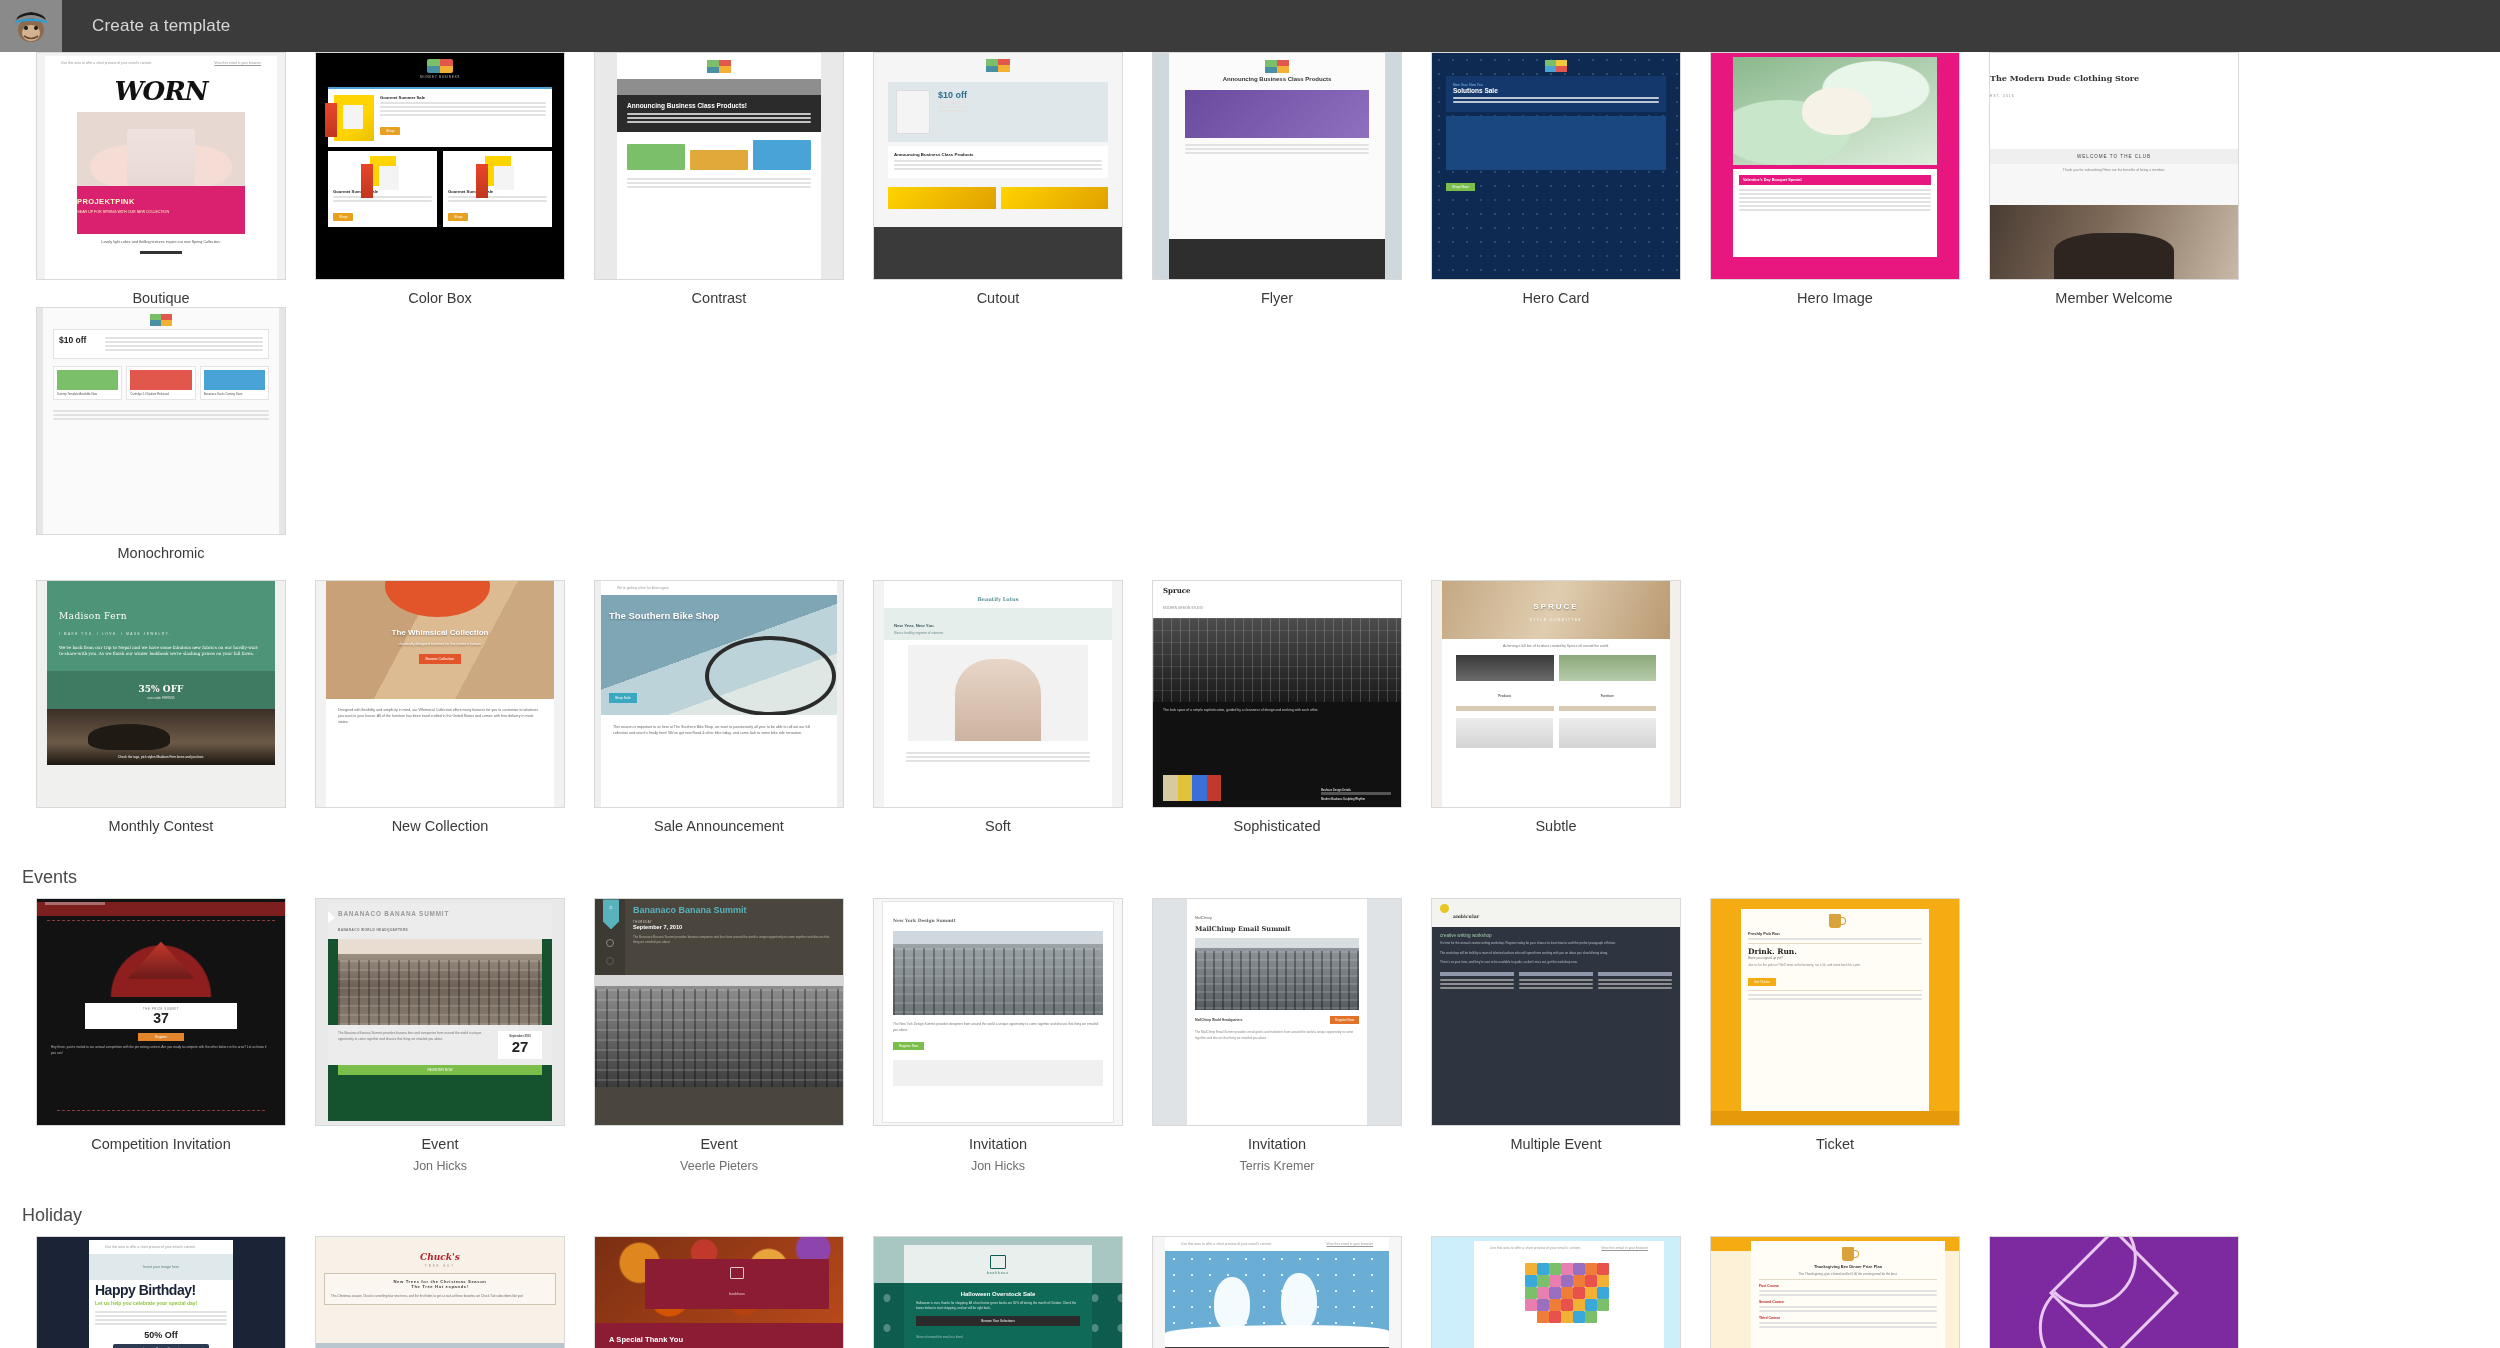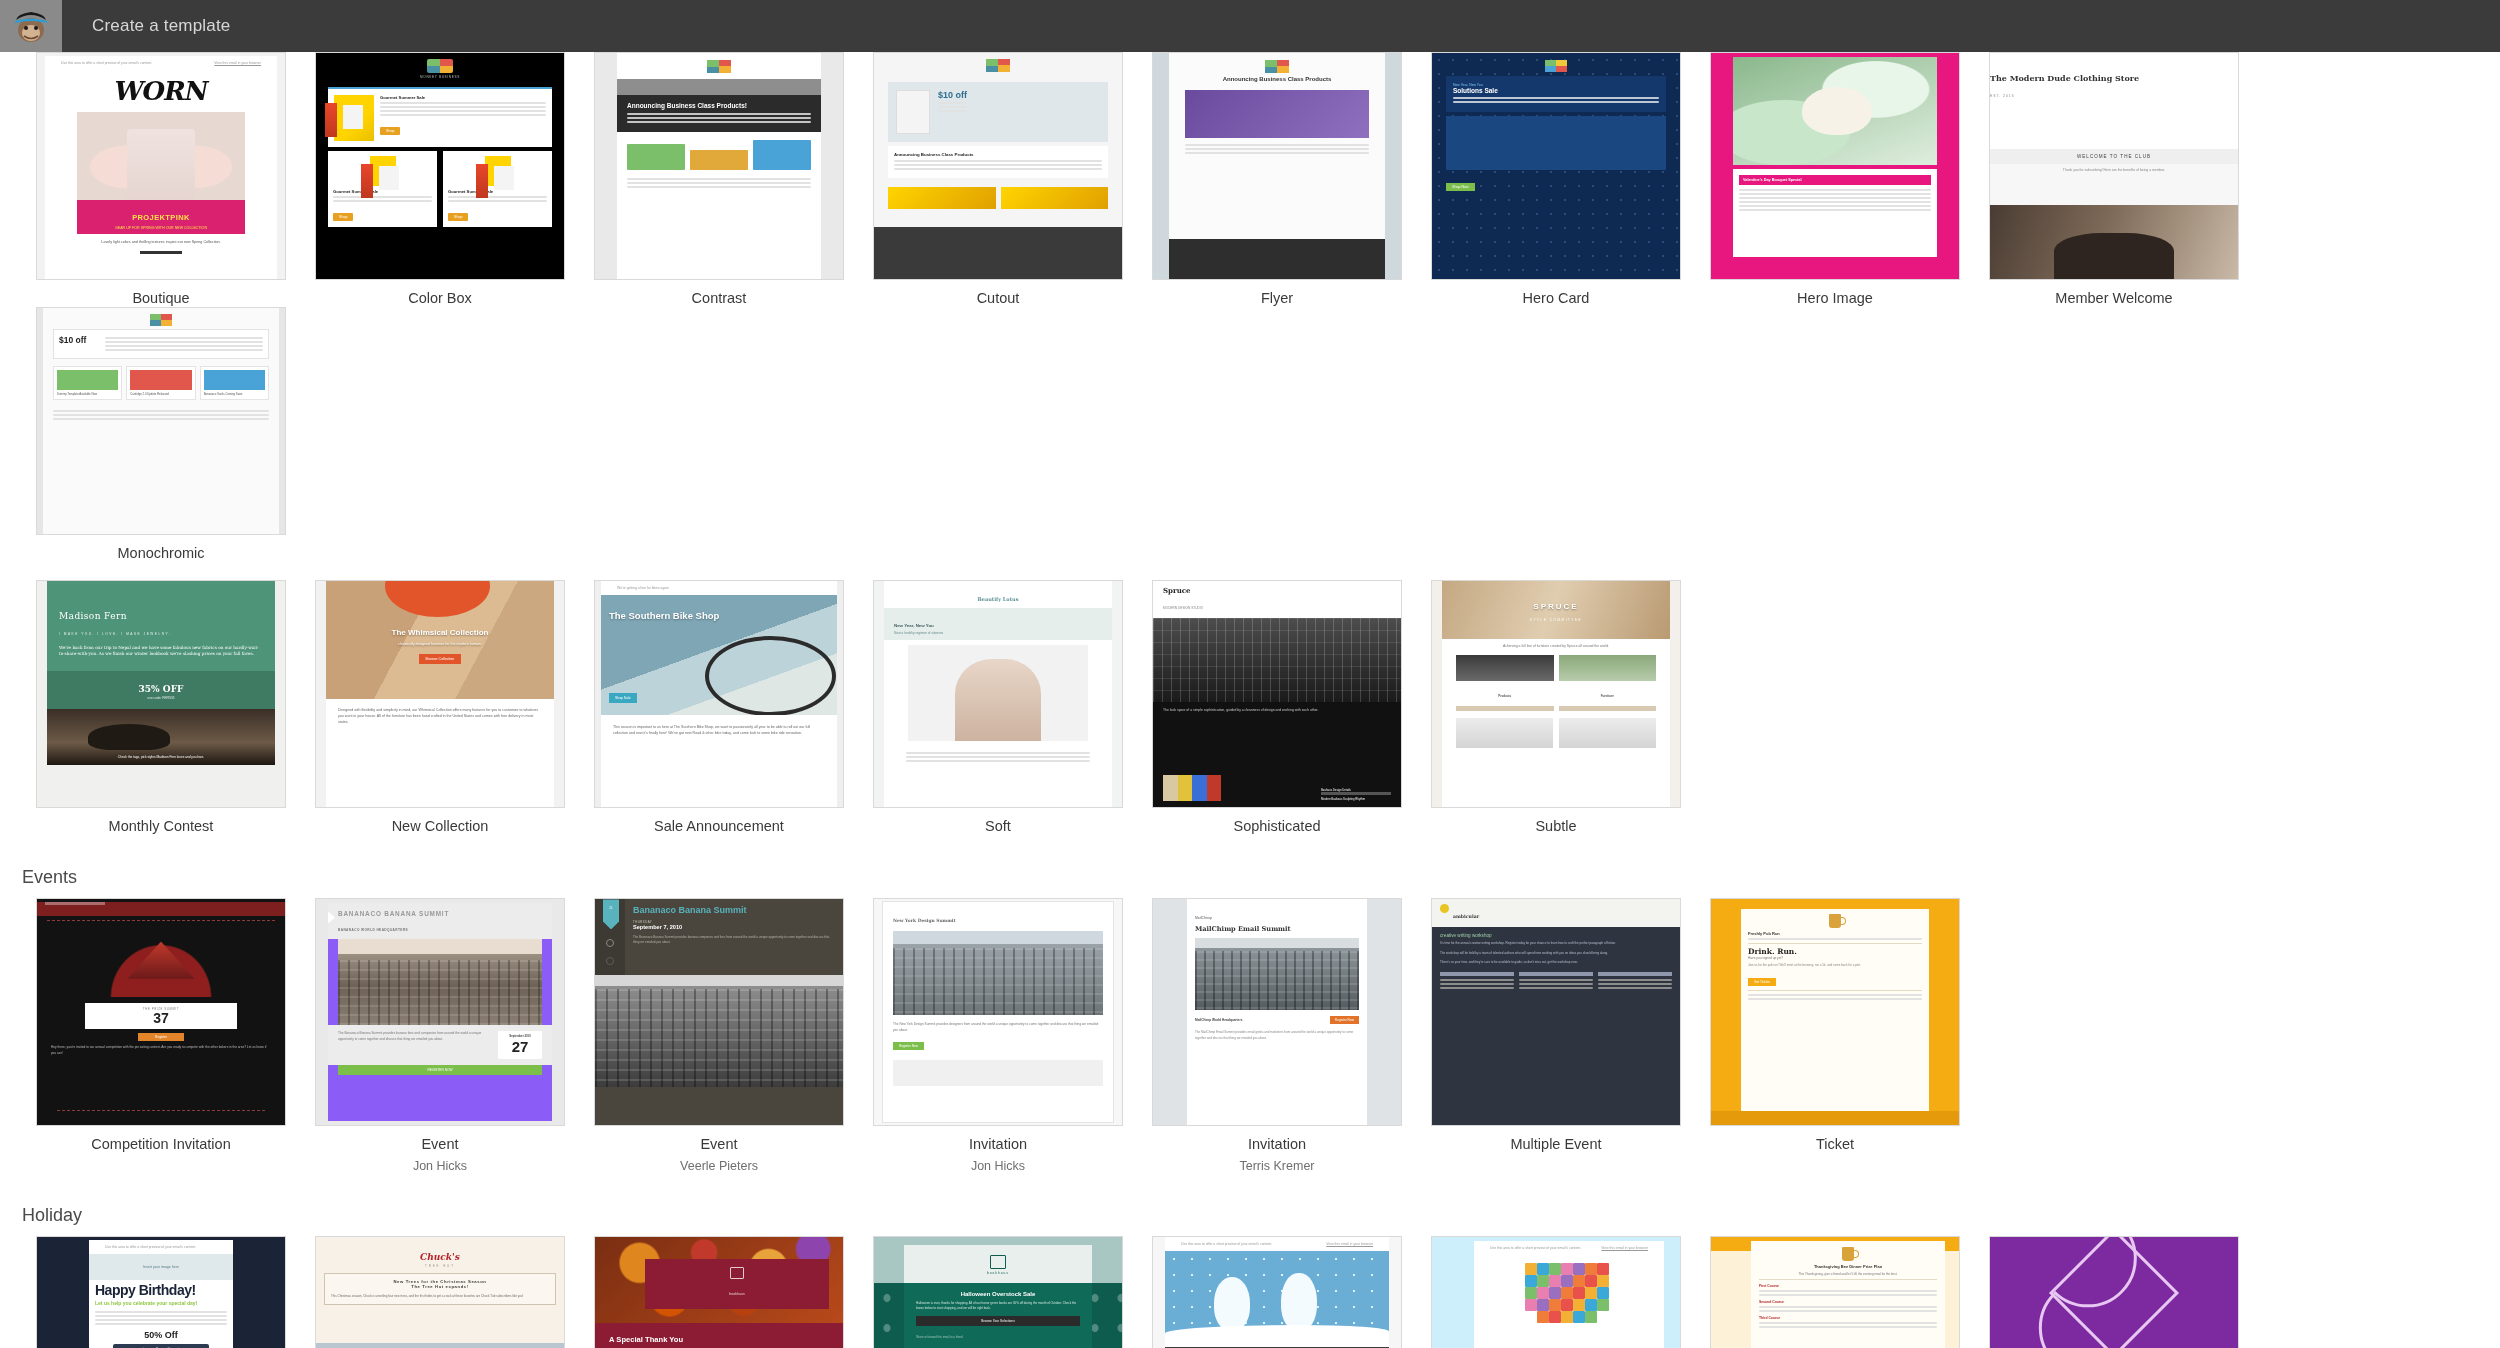--- a/index.html
+++ b/index.html
@@ -107,22 +107,22 @@
       linear-gradient(#e8d8d2 0 72%, #d9216f 72% 100%),
       #e0306f;
     position: relative;
   }
   .bq-photo .dress {
     position: absolute; left: 30%; right: 30%; top: 14%; bottom: 28%;
     background: linear-gradient(#efe3df, #e6d5d0);
     border-radius: 4px 4px 0 0;
   }
   .bq-band {
-    position: absolute; left: 0; right: 0; bottom: 0; height: 26%;
-    background: #d9216f; color: #fde047; text-align: center; padding-top: 4px;
+    position: absolute; left: 0; right: 0; bottom: 16px; height: 26%;
+    background: #d9216f; color: #fef9c3; padding-top: 4px;
   }
   .bq-band b { font-size: 7.5px; letter-spacing: .4px; }
   .bq-band span { display: block; font-size: 3.6px; margin-top: 2px; }
   .bq-foot { text-align: center; font-size: 3.7px; color: #555; margin-top: 6px; }
   .bq-cta { width: 42px; height: 3px; background: #333; margin: 7px auto 0; }
 
   
   .t-colorbox { background: #000; }
   .cb-head { padding: 6px 14px 4px; }
   .cb-logo {
@@ -385,21 +385,21 @@
     clip-path: polygon(50% 0, 100% 100%, 0 100%);
   }
   .cp-card { background: #fff; margin: 4px 48px; padding: 4px; }
   .cp-num { font-size: 14px; font-weight: bold; color: #222; text-align: center; line-height: 1; }
   .cp-lab { font-size: 2.8px; color: #777; text-align: center; letter-spacing: .6px; }
   .cp-btn { background: #e2852a; color: #fff; font-size: 3.2px; padding: 2px 6px; display: block; width: 46px; margin: 4px auto 0; text-align: center; }
   .cp-txt { color: #bbb; padding: 4px 14px; }
 
   
   .t-event1 { background: #e9e9e9; }
-  .t-event1 .inner { position: absolute; left: 12px; right: 12px; top: 4px; bottom: 4px; background: #8b5cf6; }
+  .t-event1 .inner { position: absolute; left: 12px; right: 12px; top: 4px; bottom: 4px; background: #14532d; }
   .e1-head { background: #ececec; padding: 7px 10px 4px; position: relative; }
   .e1-head b { font-size: 6.4px; color: #999; letter-spacing: .8px; display: block; }
   .e1-head span { font-size: 3.2px; color: #777; font-weight: bold; letter-spacing: .4px; }
   .e1-ribbon { position: absolute; left: 0; top: 8px; width: 7px; height: 12px; background: #fff; clip-path: polygon(0 0,100% 50%,0 100%); }
   .e1-photo {
     margin: 0 10px; height: 86px;
     background: linear-gradient(#e8ddd0 0 18%, #9b8f82 18%, #6e6257 55%, #8a7f72);
     position: relative; overflow: hidden;
   }
   .e1-photo:after {

